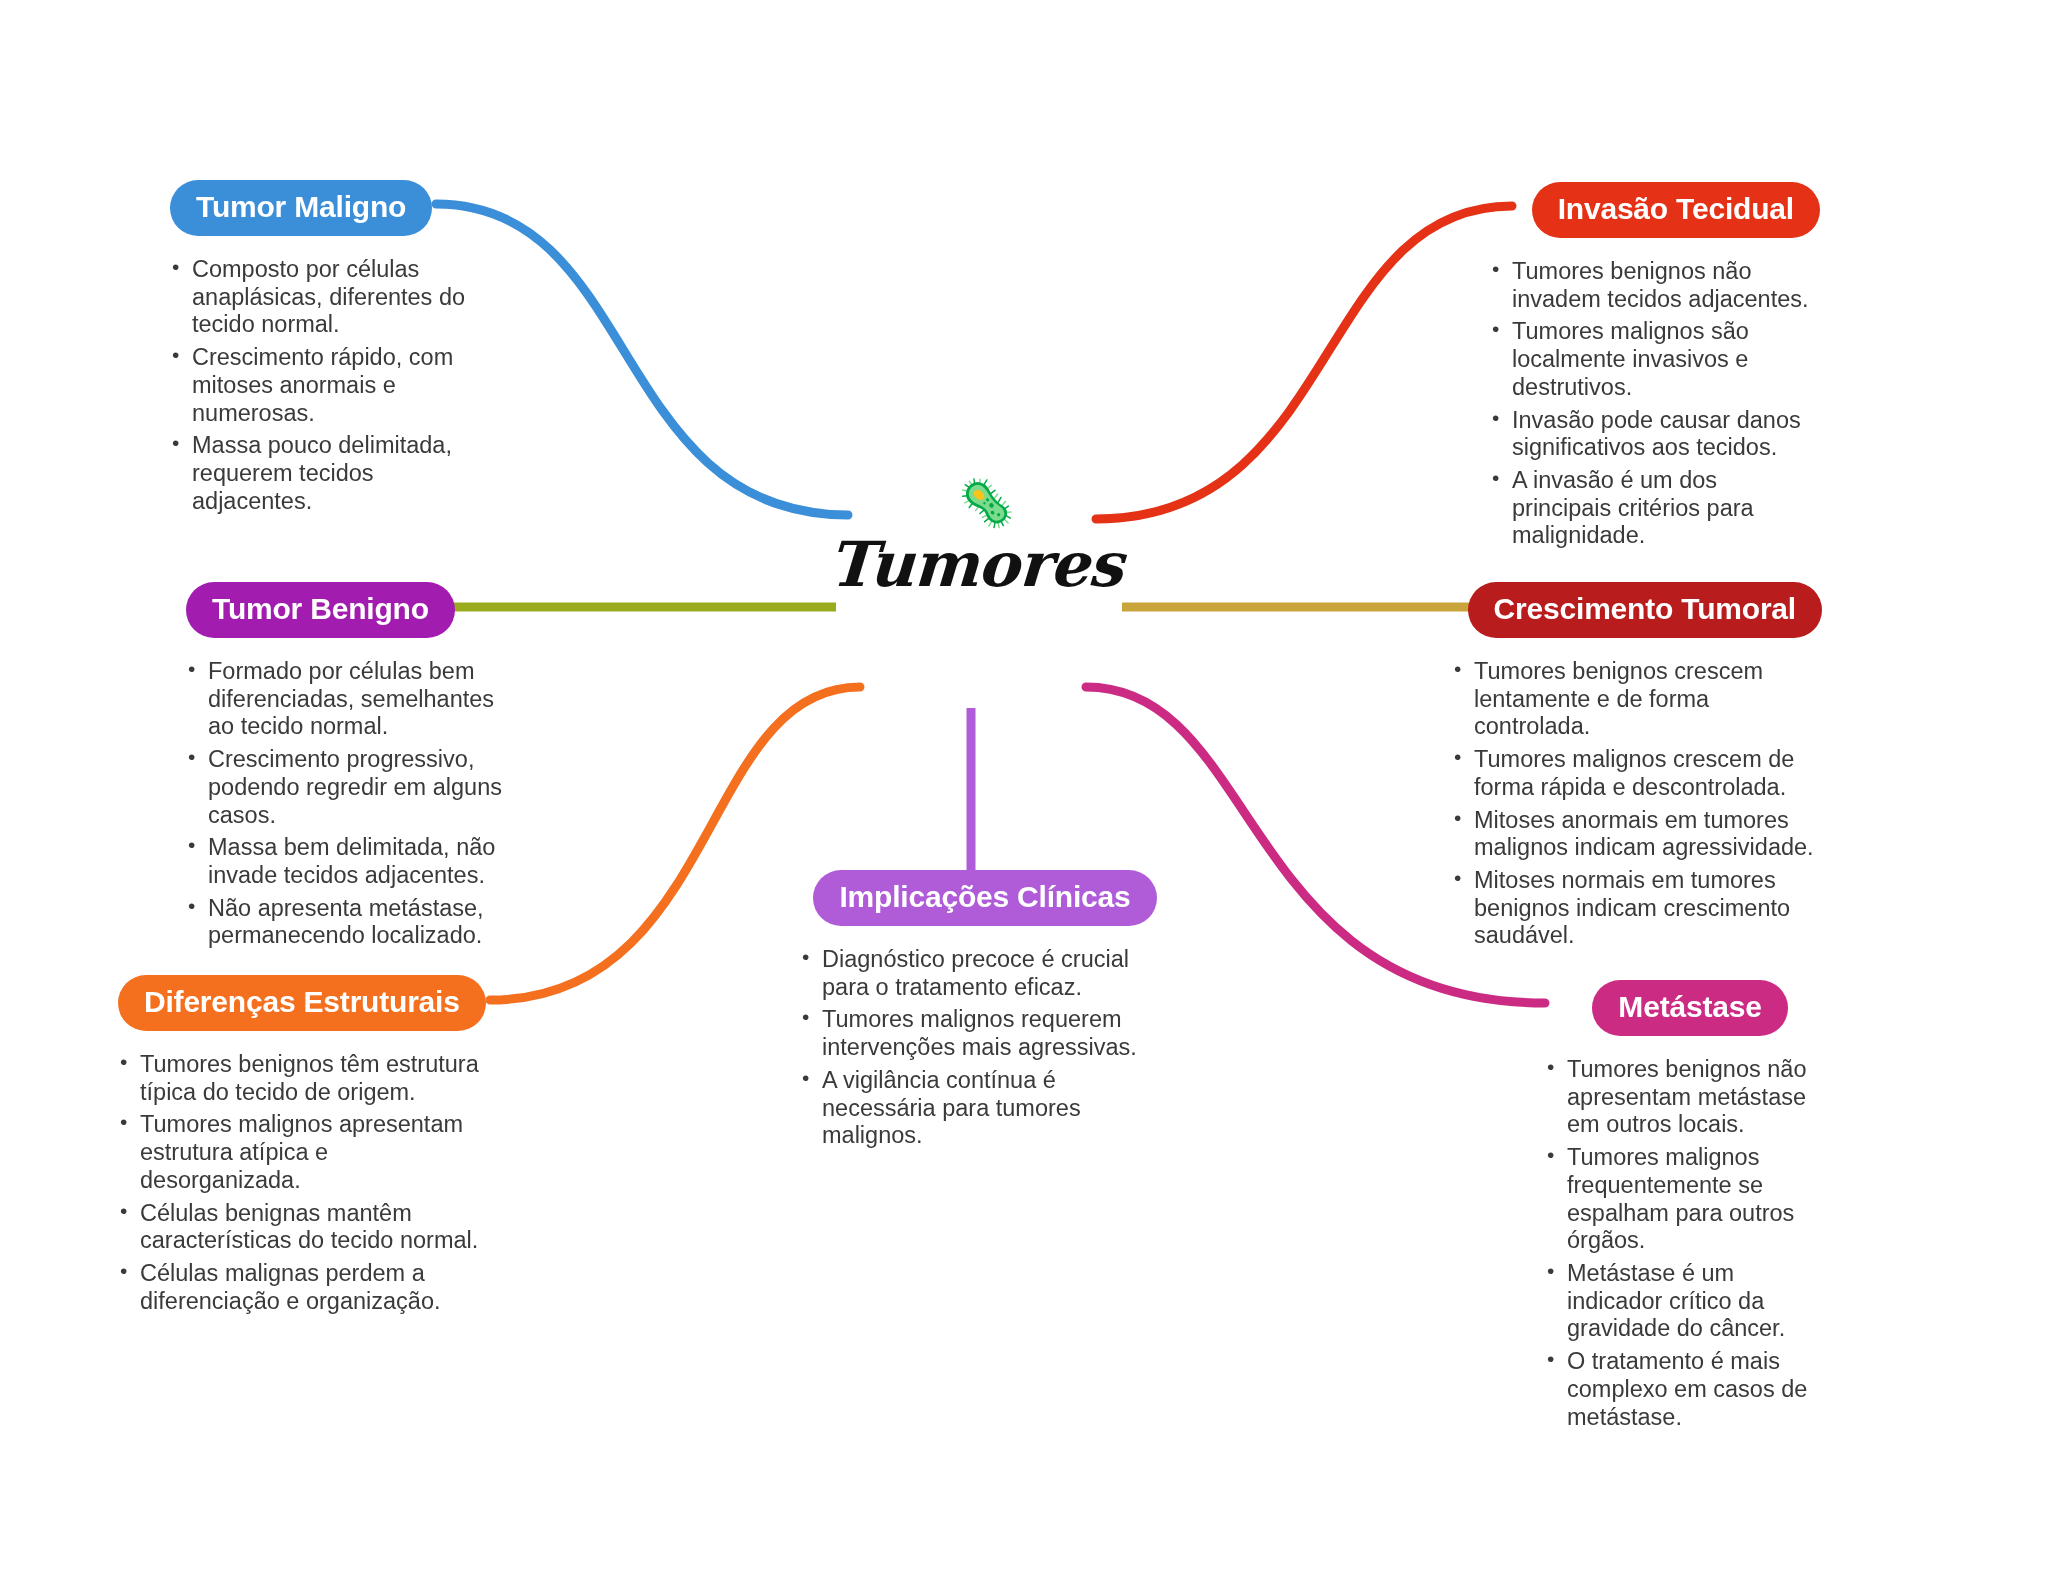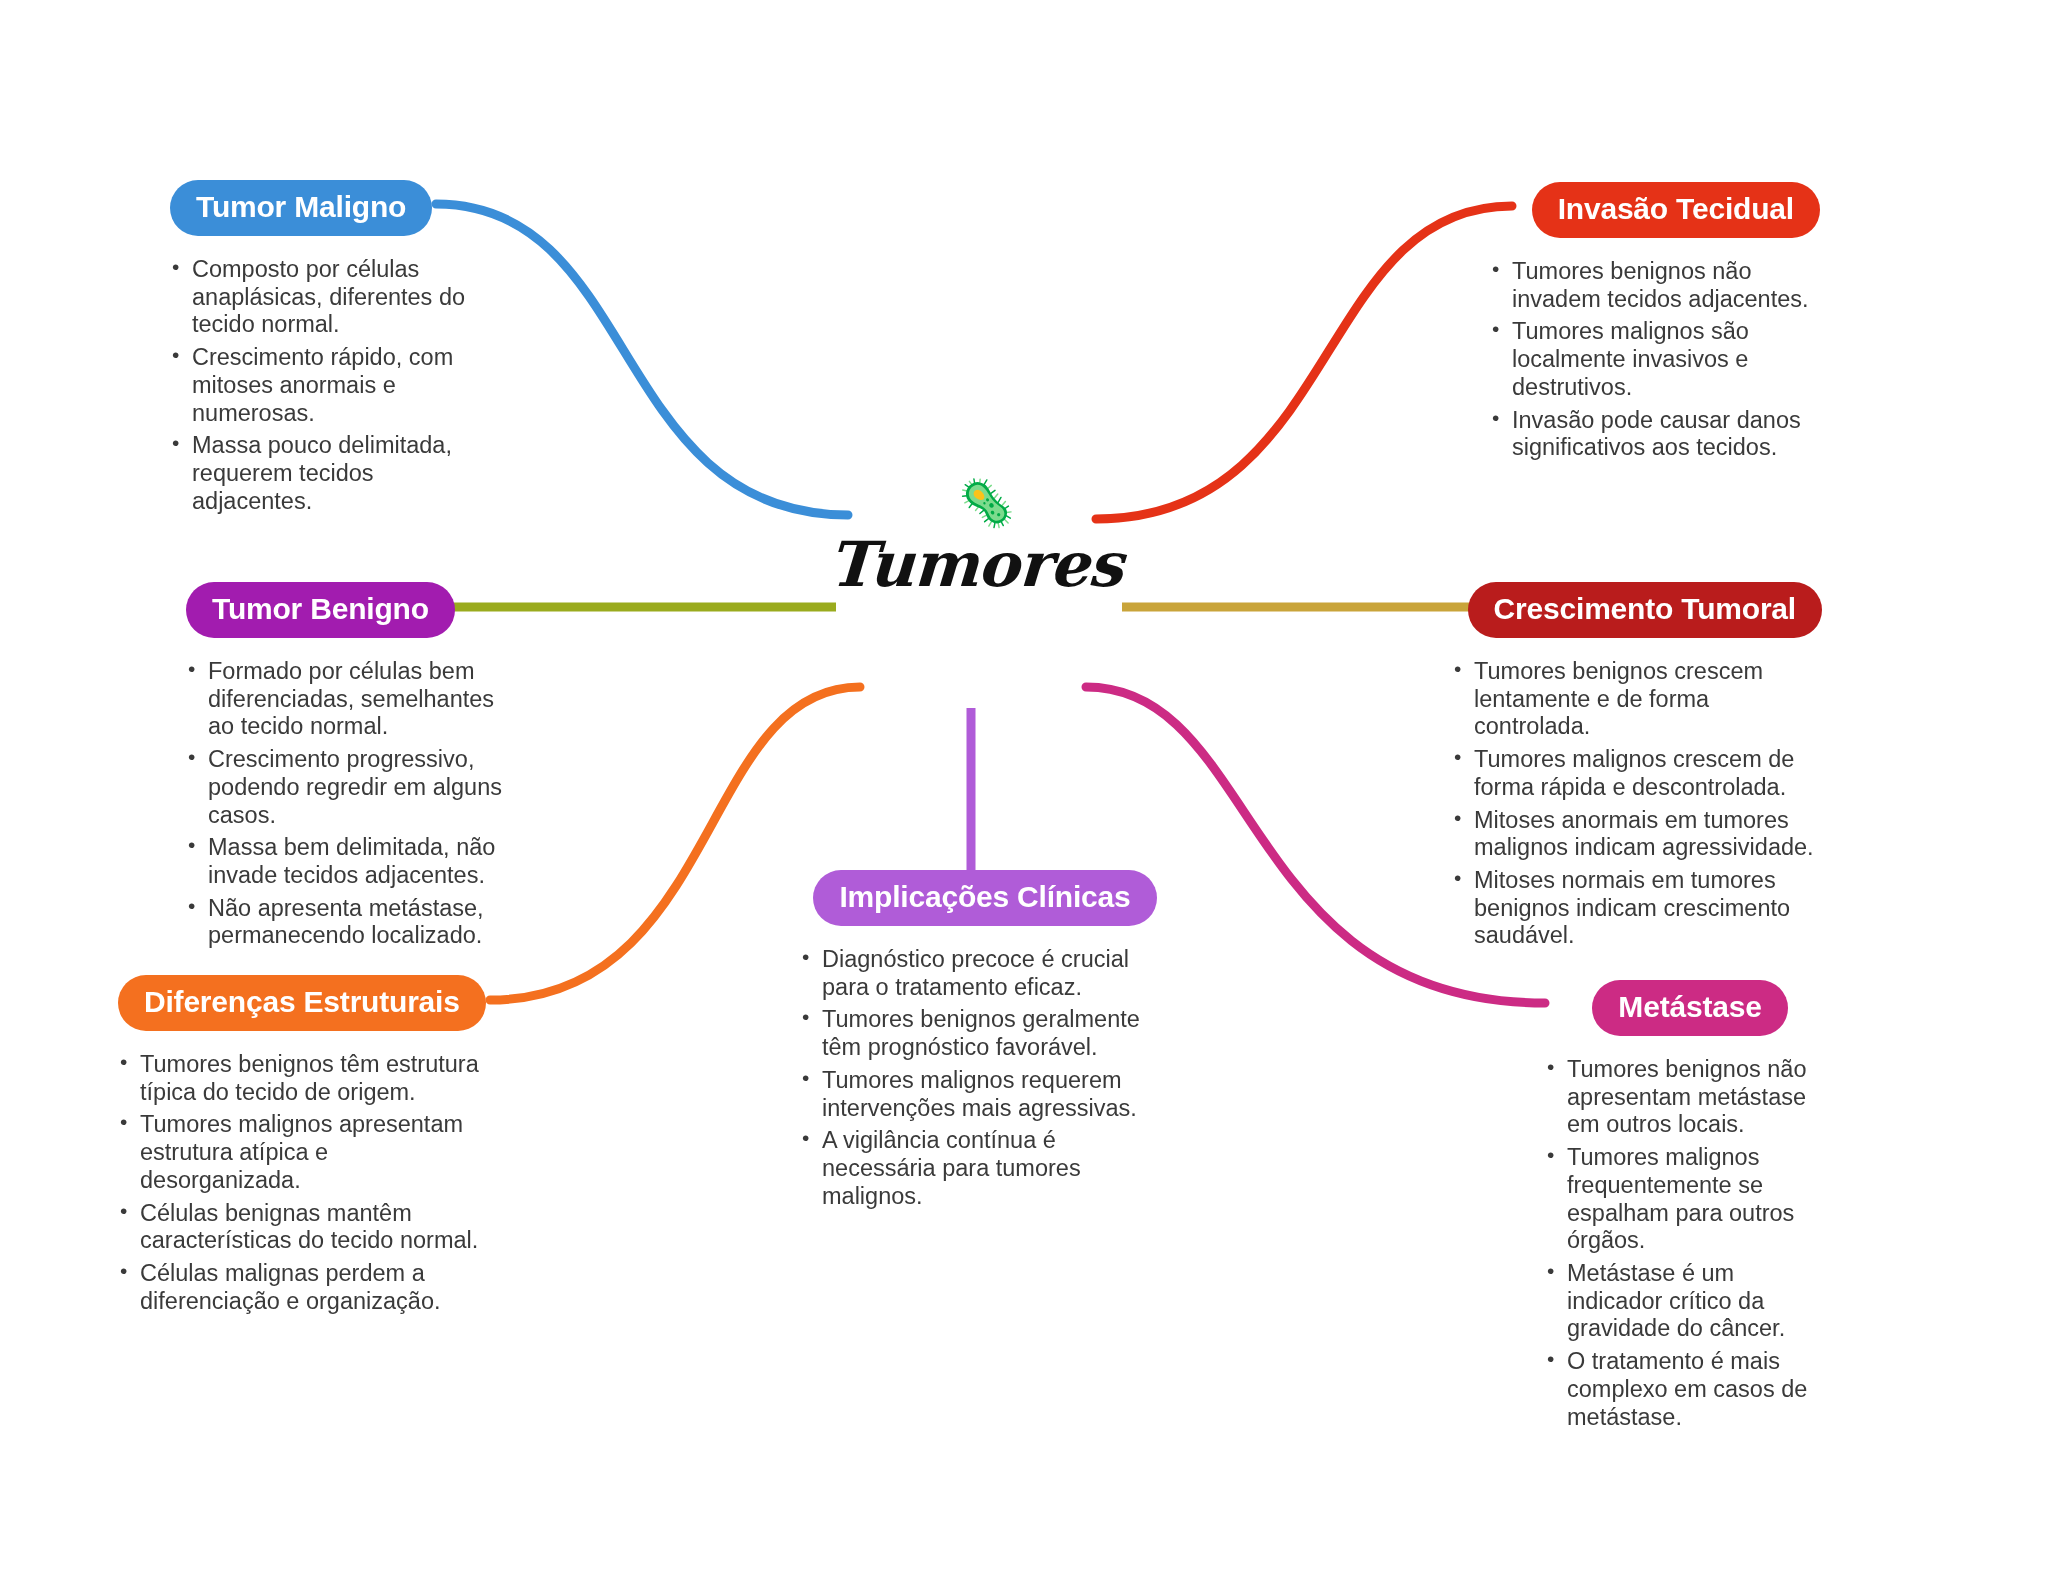--- a/index.html
+++ b/index.html
@@ -129,20 +129,21 @@
   </div>
 
   <div class="branch" id="b-invasao">
     <div class="pill-row right">
       <span class="pill" style="background:#e53217">Invasão Tecidual</span>
     </div>
     <ul class="bullets">
       <li>Tumores benignos não invadem tecidos adjacentes.</li>
       <li>Tumores malignos são localmente invasivos e destrutivos.</li>
       <li>Invasão pode causar danos significativos aos tecidos.</li>
+      <li>A invasão é um dos principais critérios para malignidade.</li>
     </ul>
   </div>
 
   <div class="branch" id="b-benigno">
     <div class="pill-row">
       <span class="pill" style="background:#a21caf">Tumor Benigno</span>
     </div>
     <ul class="bullets">
       <li>Formado por células bem diferenciadas, semelhantes ao tecido normal.</li>
       <li>Crescimento progressivo, podendo regredir em alguns casos.</li>
@@ -174,21 +175,20 @@
       <li>Células malignas perdem a diferenciação e organização.</li>
     </ul>
   </div>
 
   <div class="branch" id="b-implicacoes">
     <div class="pill-row center">
       <span class="pill" style="background:#b05cd8">Implicações Clínicas</span>
     </div>
     <ul class="bullets">
       <li>Diagnóstico precoce é crucial para o tratamento eficaz.</li>
-      <li>Tumores benignos geralmente têm prognóstico favorável.</li>
       <li>Tumores malignos requerem intervenções mais agressivas.</li>
       <li>A vigilância contínua é necessária para tumores malignos.</li>
     </ul>
   </div>
 
   <div class="branch" id="b-metastase">
     <div class="pill-row center">
       <span class="pill" style="background:#cc2b84">Metástase</span>
     </div>
     <ul class="bullets">

